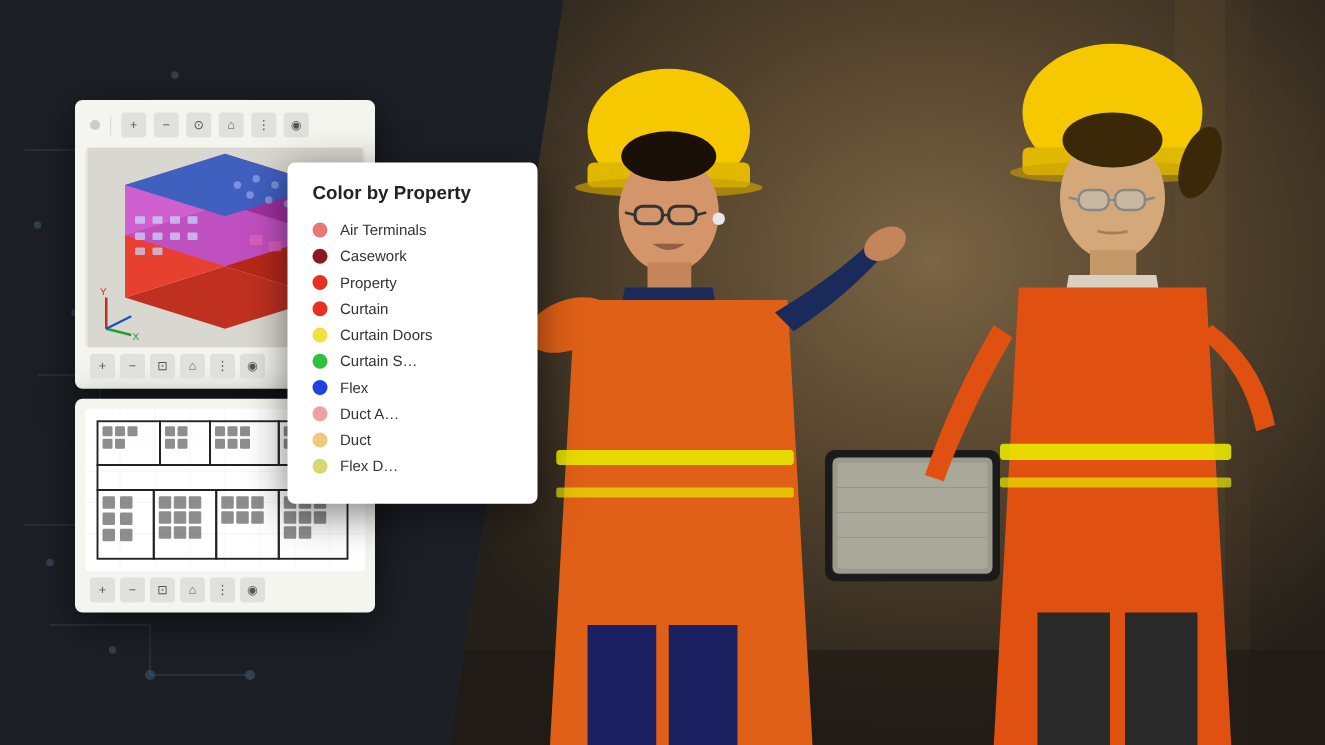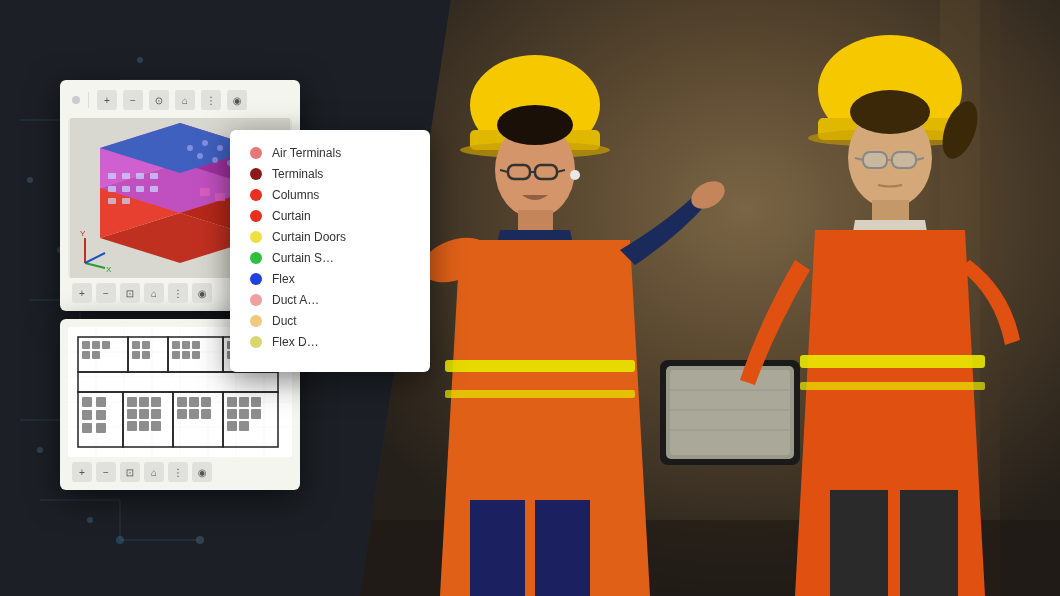--- a/index.html
+++ b/index.html
@@ -505,34 +505,35 @@
       <div class="toolbar-btn">⊡</div>
       <div class="toolbar-btn">⌂</div>
       <div class="toolbar-btn">⋮</div>
       <div class="toolbar-btn">◉</div>
     </div>
   </div>
 
 </div>
 
 <div class="panel-color-property">
+  <div class="panel-title">Color by Property</div>
 
   <div class="property-item">
     <div class="color-dot" style="background:#e87878;"></div>
     <span class="property-label">Air Terminals</span>
   </div>
 
   <div class="property-item">
     <div class="color-dot" style="background:#8b1a1a;"></div>
-    <span class="property-label">Terminals</span>
+    <span class="property-label">Casework</span>
   </div>
 
   <div class="property-item">
     <div class="color-dot" style="background:#e83020;"></div>
-    <span class="property-label">Columns</span>
+    <span class="property-label">Property</span>
   </div>
 
   <div class="property-item">
     <div class="color-dot" style="background:#e83020;"></div>
     <span class="property-label">Curtain</span>
   </div>
 
   <div class="property-item">
     <div class="color-dot" style="background:#f0e040;"></div>
     <span class="property-label">Curtain Doors</span>

